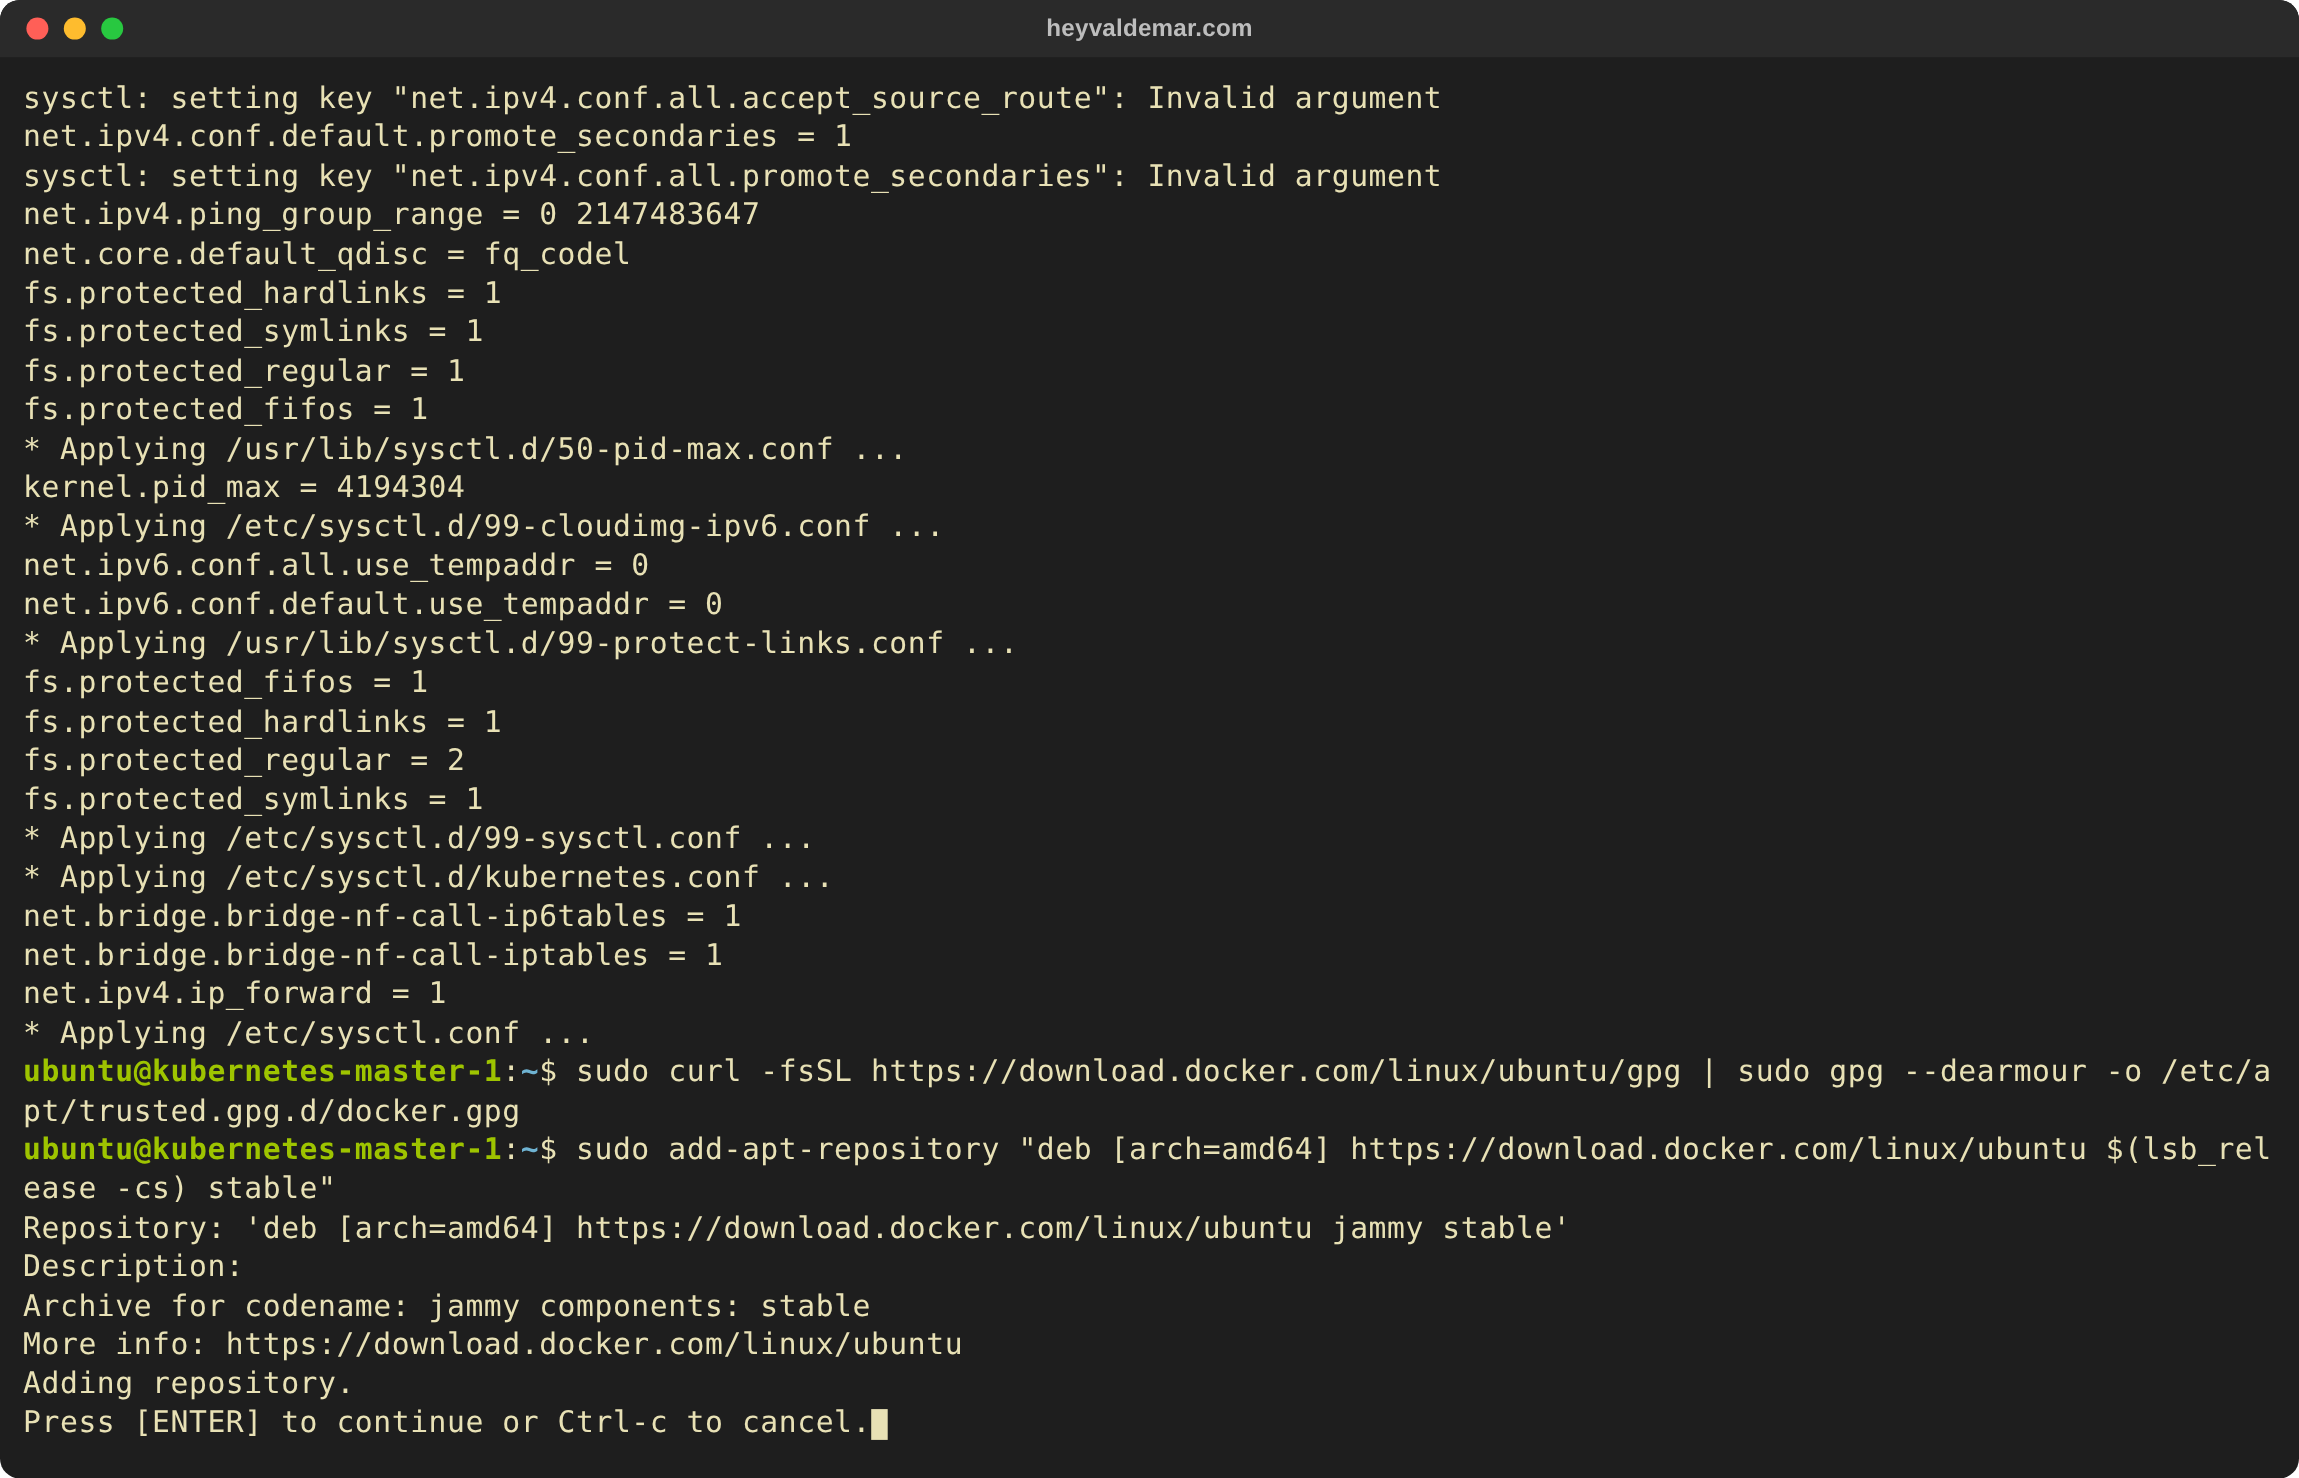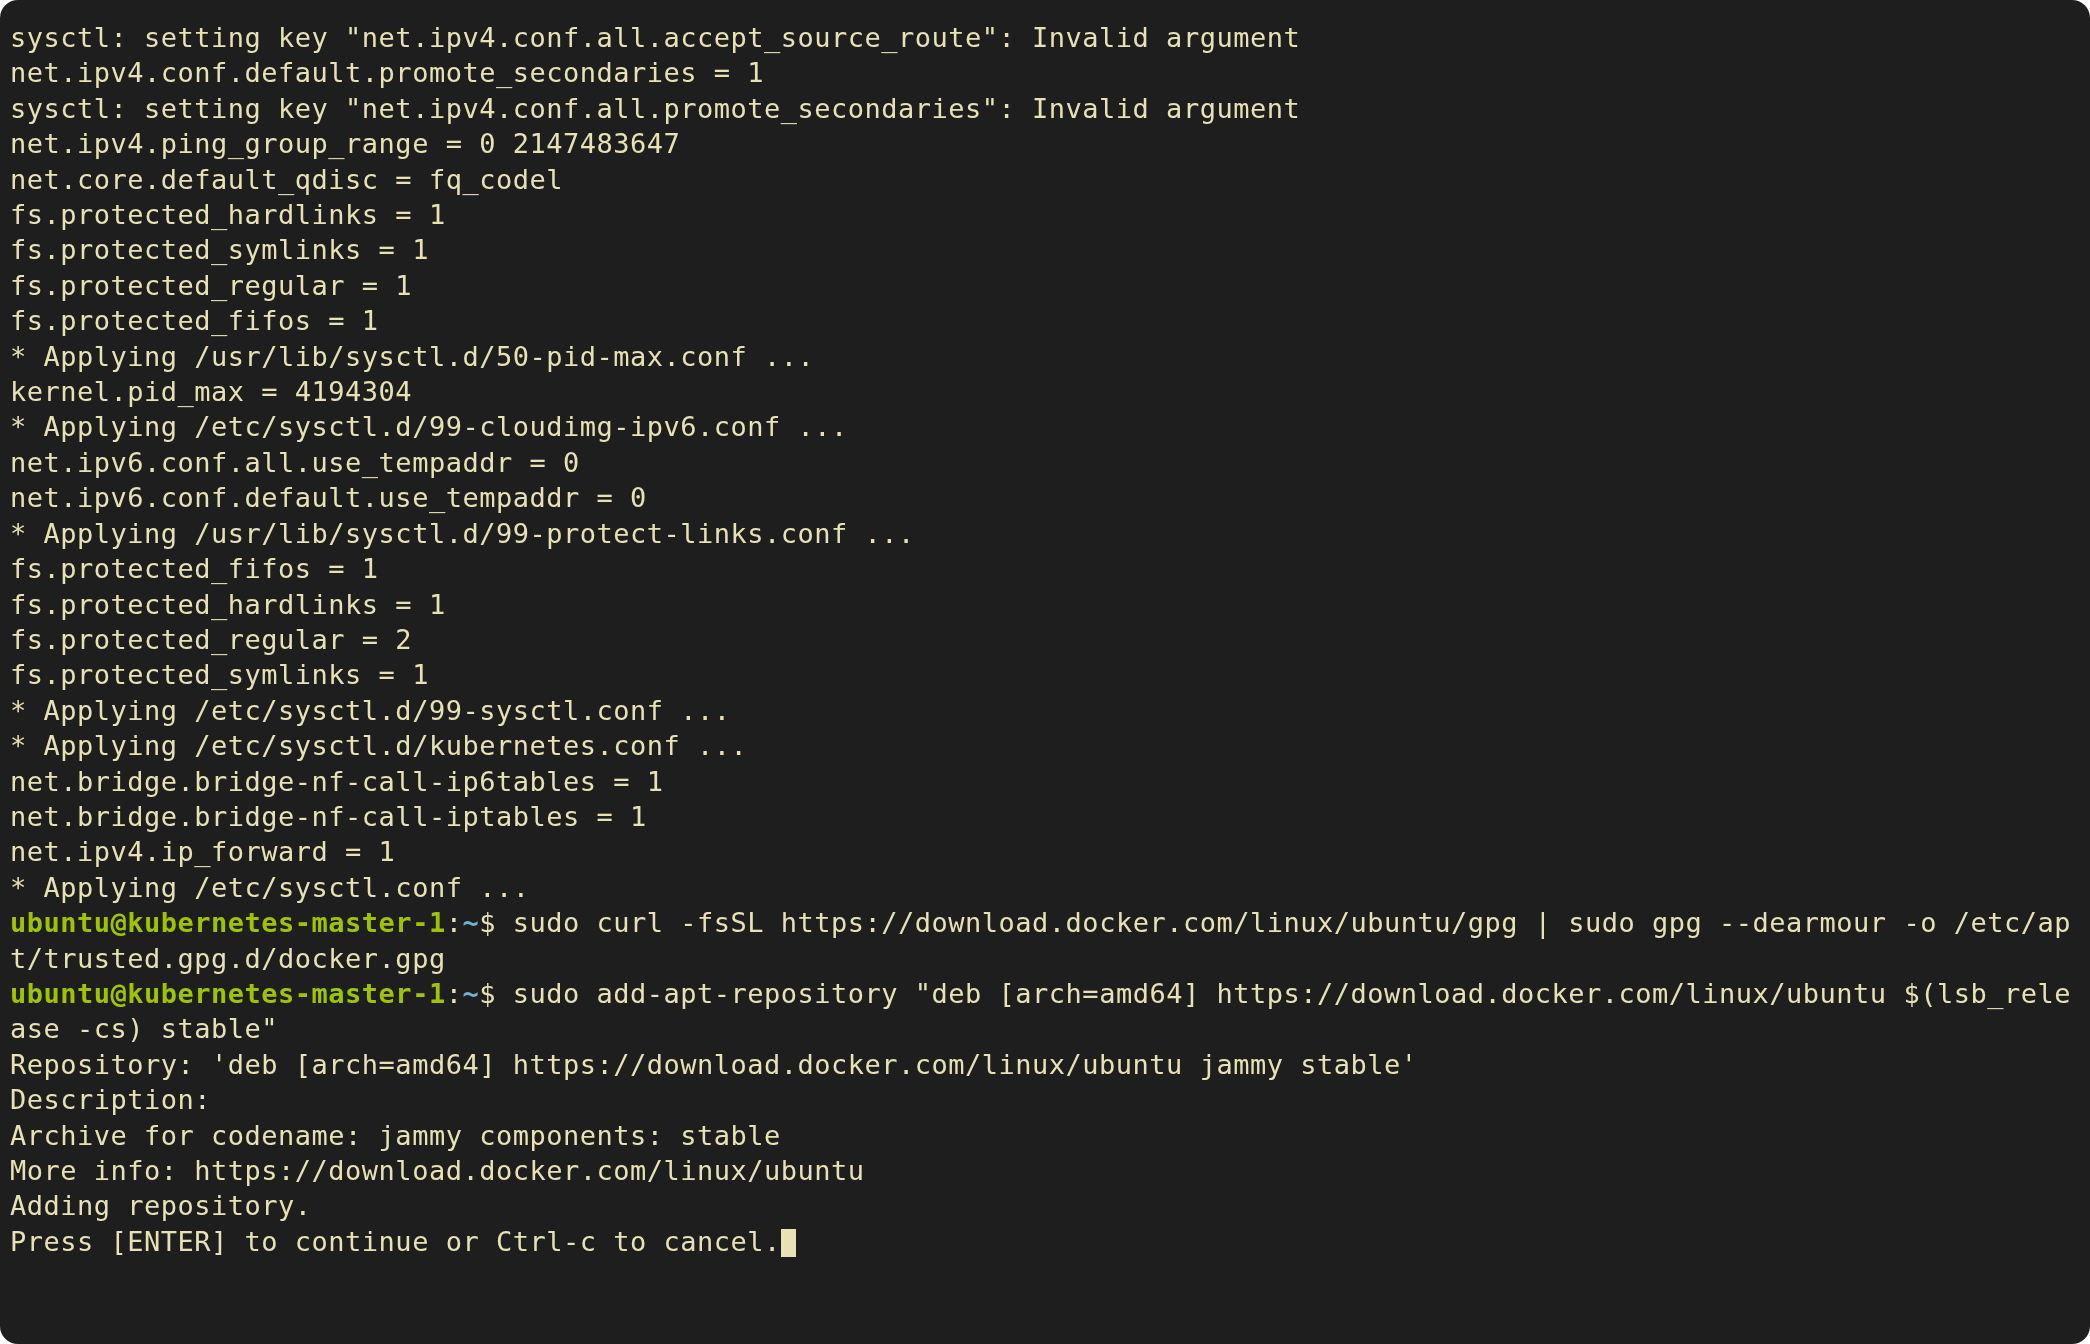--- a/index.html
+++ b/index.html
@@ -39,21 +39,21 @@
     left: 50%;
     transform: translateX(-50%);
     color: #bdbdbd;
     font-family: -apple-system, BlinkMacSystemFont, "Segoe UI", sans-serif;
     font-weight: 600;
     font-size: 22px;
     letter-spacing: 0.2px;
   }
   .term {
     flex: 1;
-    padding: 20px 10px 10px 10px;
+    padding: 20px 10px 10px 21px;
     color: #e8e1b5;
     font-size: 27px;
     line-height: 35.4px;
     white-space: pre-wrap;
     word-break: break-all;
     tab-size: 4;
     letter-spacing: 0.5px;
   }
   .prompt-user { color: #9ec400; font-weight: 600; margin-top: 36px; }
   .prompt-sep  { color: #e8e1b5; }
@@ -64,15 +64,23 @@
     width: 15px;
     height: 28px;
     background: #e8e1b5;
     vertical-align: text-bottom;
   }
 </style>
 </head>
 <body>
 
 <div class="window">
+  <div class="titlebar">
+    <div class="traffic-lights">
+      <div class="tl red"></div>
+      <div class="tl yellow"></div>
+      <div class="tl green"></div>
+    </div>
+    <div class="title">heyvaldemar.com</div>
+  </div>
 
   <div class="term" id="term"><div>sysctl: setting key "net.ipv4.conf.all.accept_source_route": Invalid argument</div><div>net.ipv4.conf.default.promote_secondaries = 1</div><div>sysctl: setting key "net.ipv4.conf.all.promote_secondaries": Invalid argument</div><div>net.ipv4.ping_group_range = 0 2147483647</div><div>net.core.default_qdisc = fq_codel</div><div>fs.protected_hardlinks = 1</div><div>fs.protected_symlinks = 1</div><div>fs.protected_regular = 1</div><div>fs.protected_fifos = 1</div><div>* Applying /usr/lib/sysctl.d/50-pid-max.conf ...</div><div>kernel.pid_max = 4194304</div><div>* Applying /etc/sysctl.d/99-cloudimg-ipv6.conf ...</div><div>net.ipv6.conf.all.use_tempaddr = 0</div><div>net.ipv6.conf.default.use_tempaddr = 0</div><div>* Applying /usr/lib/sysctl.d/99-protect-links.conf ...</div><div>fs.protected_fifos = 1</div><div>fs.protected_hardlinks = 1</div><div>fs.protected_regular = 2</div><div>fs.protected_symlinks = 1</div><div>* Applying /etc/sysctl.d/99-sysctl.conf ...</div><div>* Applying /etc/sysctl.d/kubernetes.conf ...</div><div>net.bridge.bridge-nf-call-ip6tables = 1</div><div>net.bridge.bridge-nf-call-iptables = 1</div><div>net.ipv4.ip_forward = 1</div><div>* Applying /etc/sysctl.conf ...</div><div><span><span class="prompt-user">ubuntu@kubernetes-master-1</span><span class="prompt-sep">:</span><span class="prompt-path">~</span><span class="prompt-dollar">$ </span></span><span>sudo curl -fsSL https://download.docker.com/linux/ubuntu/gpg | sudo gpg --dearmour -o /etc/apt/trusted.gpg.d/docker.gpg</span></div><div><span><span class="prompt-user">ubuntu@kubernetes-master-1</span><span class="prompt-sep">:</span><span class="prompt-path">~</span><span class="prompt-dollar">$ </span></span><span>sudo add-apt-repository "deb [arch=amd64] https://download.docker.com/linux/ubuntu $(lsb_release -cs) stable"</span></div><div>Repository: 'deb [arch=amd64] https://download.docker.com/linux/ubuntu jammy stable'</div><div>Description:</div><div>Archive for codename: jammy components: stable</div><div>More info: https://download.docker.com/linux/ubuntu</div><div>Adding repository.</div><div>Press [ENTER] to continue or Ctrl-c to cancel.<span class="cursor"></span></div></div>
 </div>
 
 </body></html>

